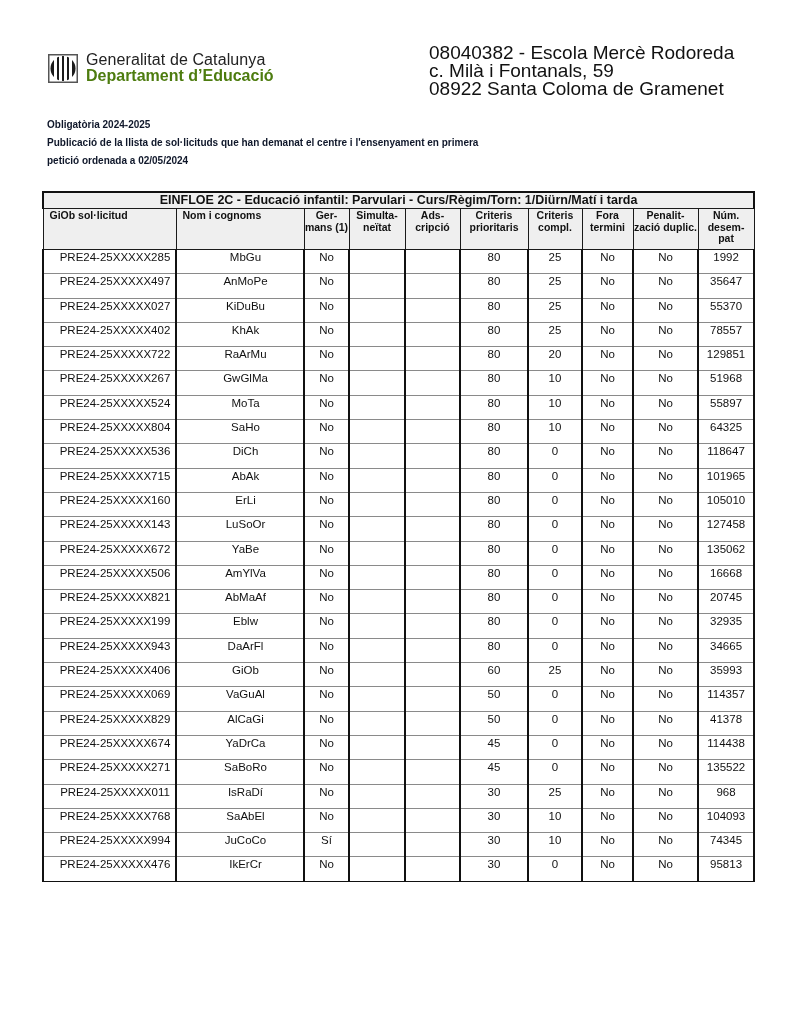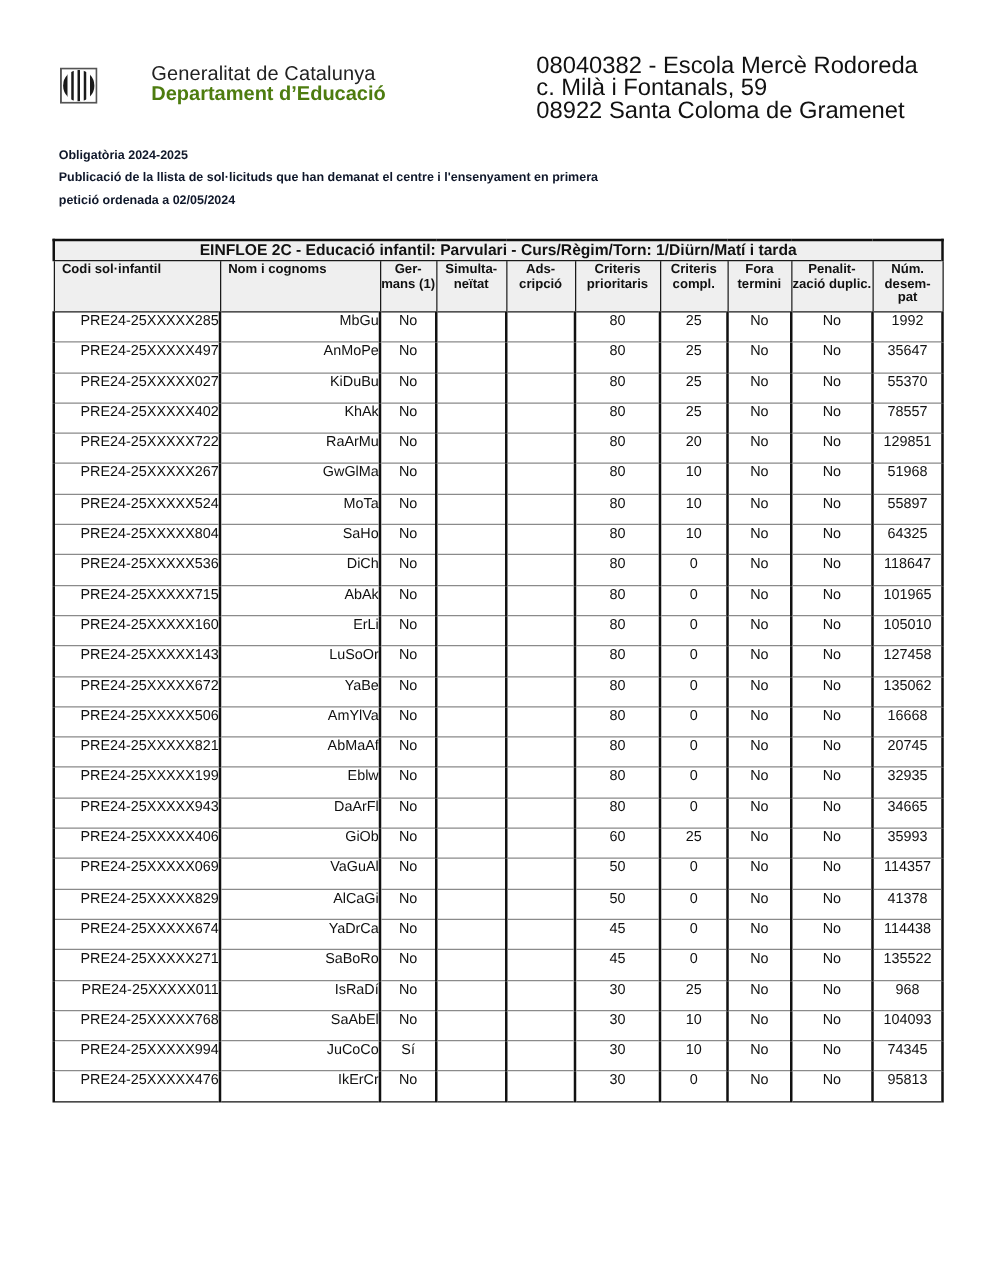--- a/index.html
+++ b/index.html
@@ -1,29 +1,29 @@
 <!DOCTYPE html>
 <html><head>
 <meta charset="utf-8">
 <style>
   html, body { margin:0; padding:0; background:#ffffff; }
   body { width:791px; height:1024px; position:relative; overflow:hidden; font-family:"Liberation Sans", sans-serif; color:#111; }
   .logo { position:absolute; left:48px; top:54px; width:30px; height:29px; }
-  .org { position:absolute; left:86px; top:52px; line-height:16px;margin-left:35px; }
+  .org { position:absolute; left:86px; top:52px; line-height:16px; }
   .org .l1 { font-size:16px; color:#222; letter-spacing:0.1px; }
   .org .l2 { font-size:16px; font-weight:bold; color:#4d7c0f; }
   .addr { position:absolute; left:429px; top:44px; font-size:19px; line-height:18px; color:#111; }
   .title { position:absolute; left:47px; top:116px; width:720px; font-size:10px; font-weight:bold; line-height:18px; color:#0f172a; }
   table.grid { position:absolute; left:42px; top:191px; border-collapse:collapse; table-layout:fixed; width:711px; font-size:11.5px; }
   table.grid td, table.grid th { border:1px solid #1a1a1a; padding:0; vertical-align:top; overflow:hidden; white-space:nowrap; }
   table.grid tr.band th { background:#efefef; font-size:12.5px; font-weight:bold; text-align:center; height:15px; line-height:15px; border-top:2px solid #111; border-left:2px solid #111; border-right:2px solid #111; }
   table.grid tr.colhdr th { background:#efefef; font-size:10.5px; font-weight:bold; height:39px; line-height:11.5px; text-align:center; white-space:normal; padding-top:1px; }
   table.grid tr.colhdr th.left { text-align:left; padding-left:6px; }
   table.grid td { height:23.3px; line-height:14px; text-align:center; border-top:1px solid #8a8a8a; border-bottom:1px solid #8a8a8a; border-left:2px solid #111; border-right:2px solid #111; }
-  table.grid td.left { text-align:right; padding-left:11px; }
+  table.grid td.left { text-align:center; padding-left:11px; }
   table.grid tr:last-child td { border-bottom:1px solid #111; }
 </style>
 </head>
 <body>
 
 <svg class="logo" viewBox="0 0 30 29">
   <rect x="0" y="0" width="30" height="29" fill="#555"></rect>
   <rect x="1.5" y="1.5" width="27" height="26" fill="#fff"></rect>
   <ellipse cx="15" cy="14.5" rx="12.5" ry="12.5" fill="#1a1a1a"></ellipse>
   <rect x="6" y="3" width="3" height="23" fill="#fff"></rect>
@@ -60,21 +60,21 @@
       <col style="width:54px">
       <col style="width:51px">
       <col style="width:65px">
       <col style="width:56px">
   </colgroup>
   <thead>
     <tr class="band">
       <th colspan="10">EINFLOE 2C - Educació infantil: Parvulari    -  Curs/Règim/Torn:  1/Diürn/Matí i tarda</th>
     </tr>
     <tr class="colhdr">
-      <th class="left">Codi sol·infantil</th>
+      <th class="left">GiOb sol·licitud</th>
       <th class="left">Nom i cognoms</th>
       <th>Ger- mans (1)</th>
       <th>Simulta- neïtat</th>
       <th>Ads- cripció</th>
       <th>Criteris prioritaris</th>
       <th>Criteris compl.</th>
       <th>Fora termini</th>
       <th>Penalit- zació duplic.</th>
       <th>Núm. desem- pat</th>
     </tr>

